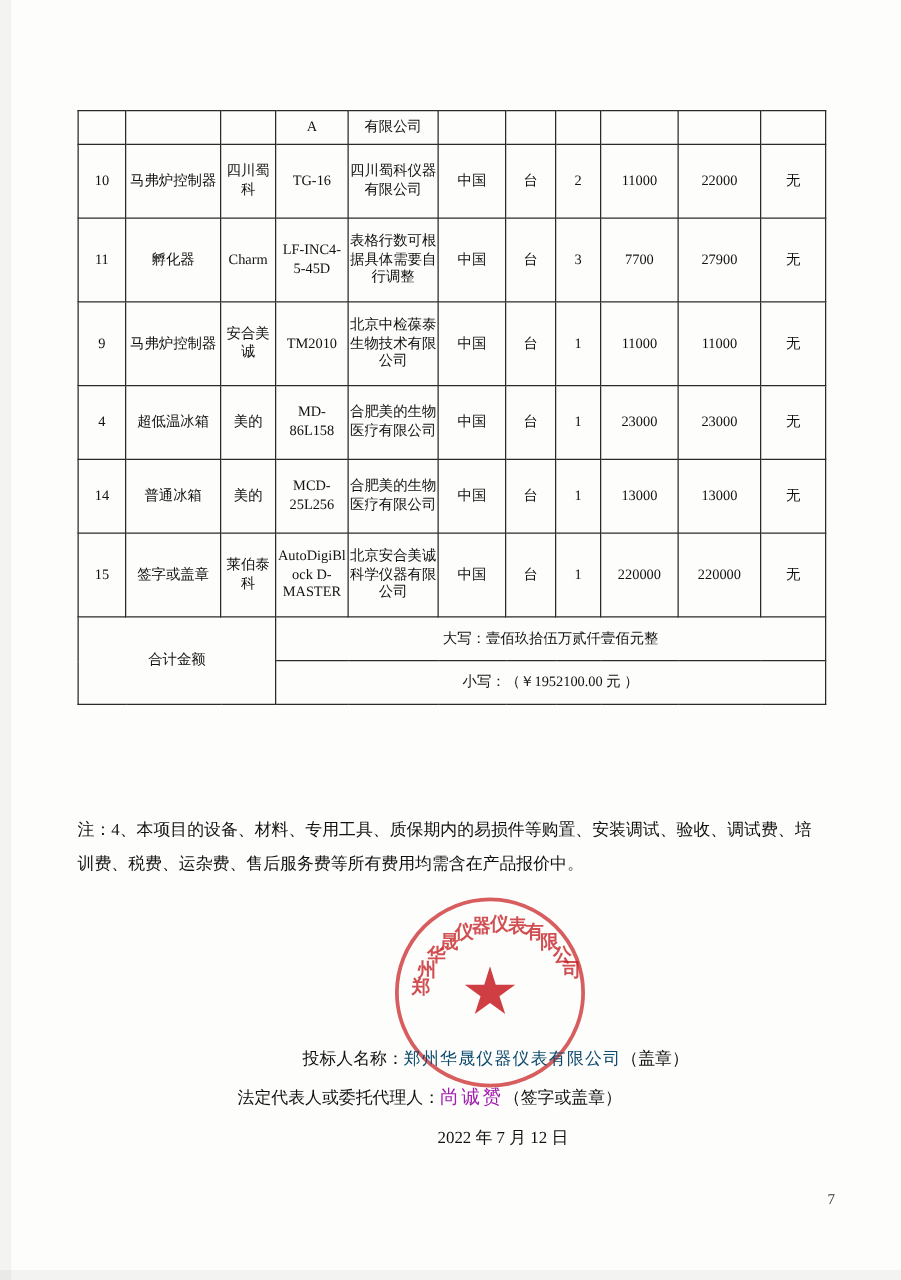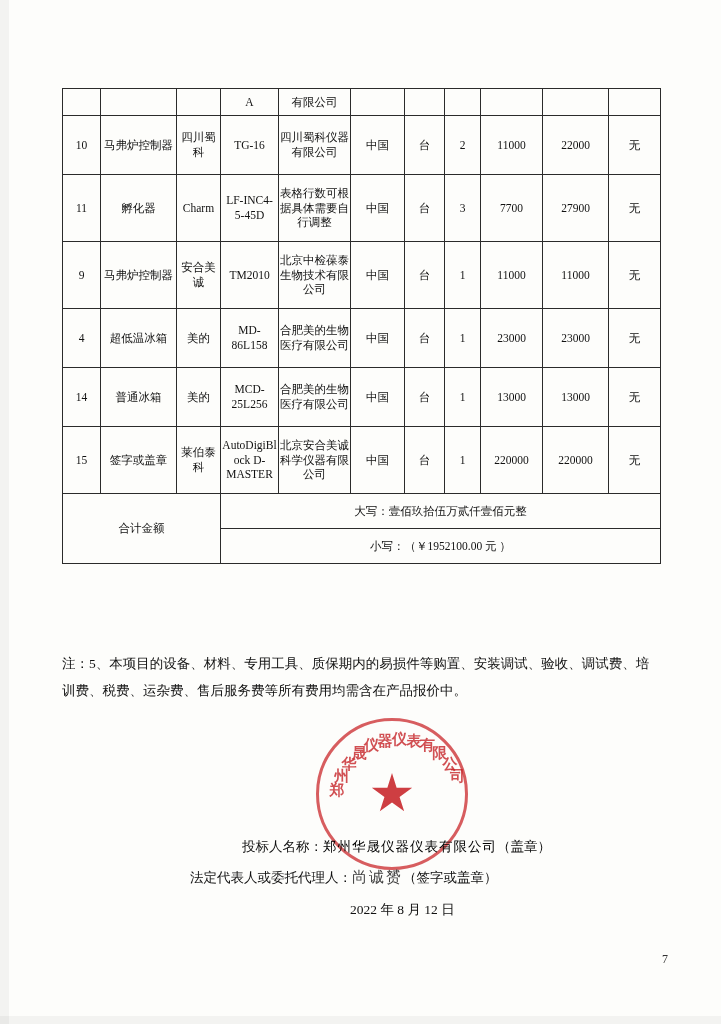--- a/index.html
+++ b/index.html
@@ -93,27 +93,27 @@
     width: 600px;
     font-size: 13.5px;
     line-height: 2.2;
     font-family: "Liberation Serif", "DejaVu Serif", serif;
   }
   .sig-line { padding-left: 180px; position: relative; }
   .sig-line2 { padding-left: 128px; position: relative; }
   .sig-date { padding-left: 288px; }
 
   .handwrite {
-    color: #000000;
+    color: #0c4a6e;
     font-family: Liberation Serif, serif;
     letter-spacing: 1px;
   }
   .hand-blue {
-    color: #404040;
-    font-family: Liberation Mono, monospace;
+    color: #a21caf;
+    font-family: Liberation Serif, serif;
     letter-spacing: 2px;
     font-size: 15px;
   }
 
   
   .stamp {
     position: absolute;
     left: 316px;
     top: 718px;
     width: 152px;
@@ -293,21 +293,21 @@
           <td class="sum-val" colspan="8">大写：壹佰玖拾伍万贰仟壹佰元整</td>
         </tr>
         <tr>
           <td class="sum-val" colspan="8">小写：（￥1952100.00 元 ）</td>
         </tr>
       </tbody>
     </table>
   </div>
 
   <div class="notes">
-    <p class="ind">注：5、本项目的设备、材料、专用工具、质保期内的易损件等购置、安装调试、验收、调试费、培训费、税费、运杂费、售后服务费等所有费用均需含在产品报价中。</p>
+    <p class="ind">注：4、本项目的设备、材料、专用工具、质保期内的易损件等购置、安装调试、验收、调试费、培训费、税费、运杂费、售后服务费等所有费用均需含在产品报价中。</p>
   </div>
 
   <div class="stamp">
     <div class="stamp-ring"></div>
     <div class="stamp-star"></div>
     <div class="stamp-text">
       <span style="transform: rotate(-78deg) translate(0,-64px) rotate(78deg);">郑</span>
       <span style="transform: rotate(-65deg) translate(0,-64px) rotate(65deg);">州</span>
       <span style="transform: rotate(-52deg) translate(0,-64px) rotate(52deg);">华</span>
       <span style="transform: rotate(-39deg) translate(0,-64px) rotate(39deg);">晟</span>
@@ -322,17 +322,17 @@
     </div>
   </div>
 
   <div class="sig">
     <div class="sig-line">
       <span>投标人名称：</span><span class="handwrite">郑州华晟仪器仪表有限公司</span><span>（盖章）</span>
     </div>
     <div class="sig-line2">
       <span>法定代表人或委托代理人：</span><span class="hand-blue">尚诚赟</span><span>（签字或盖章）</span>
     </div>
-    <div class="sig-date">2022 年 8 月 12 日</div>
+    <div class="sig-date">2022 年 7 月 12 日</div>
   </div>
 
   <div class="pageno">7</div>
 </div>
 
 </body></html>

